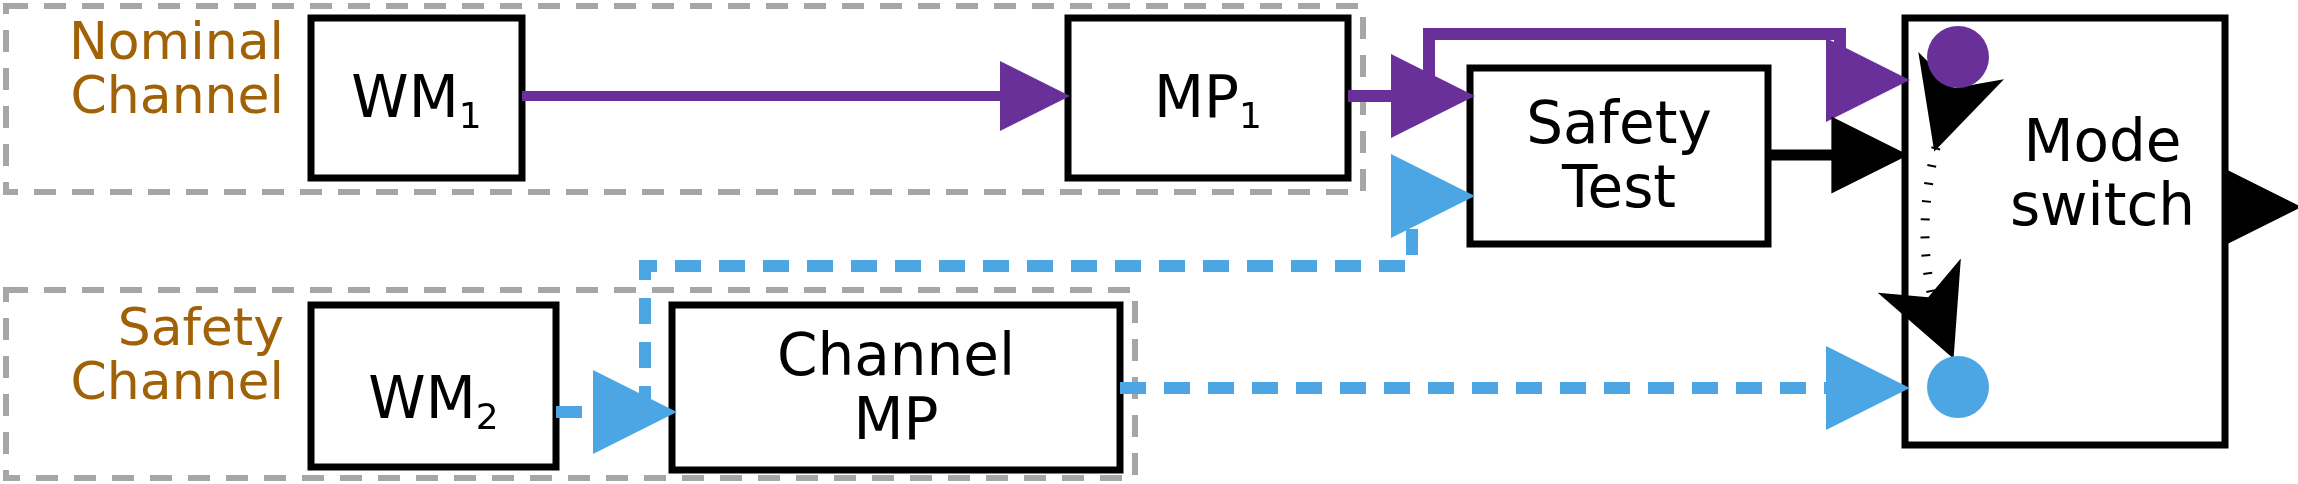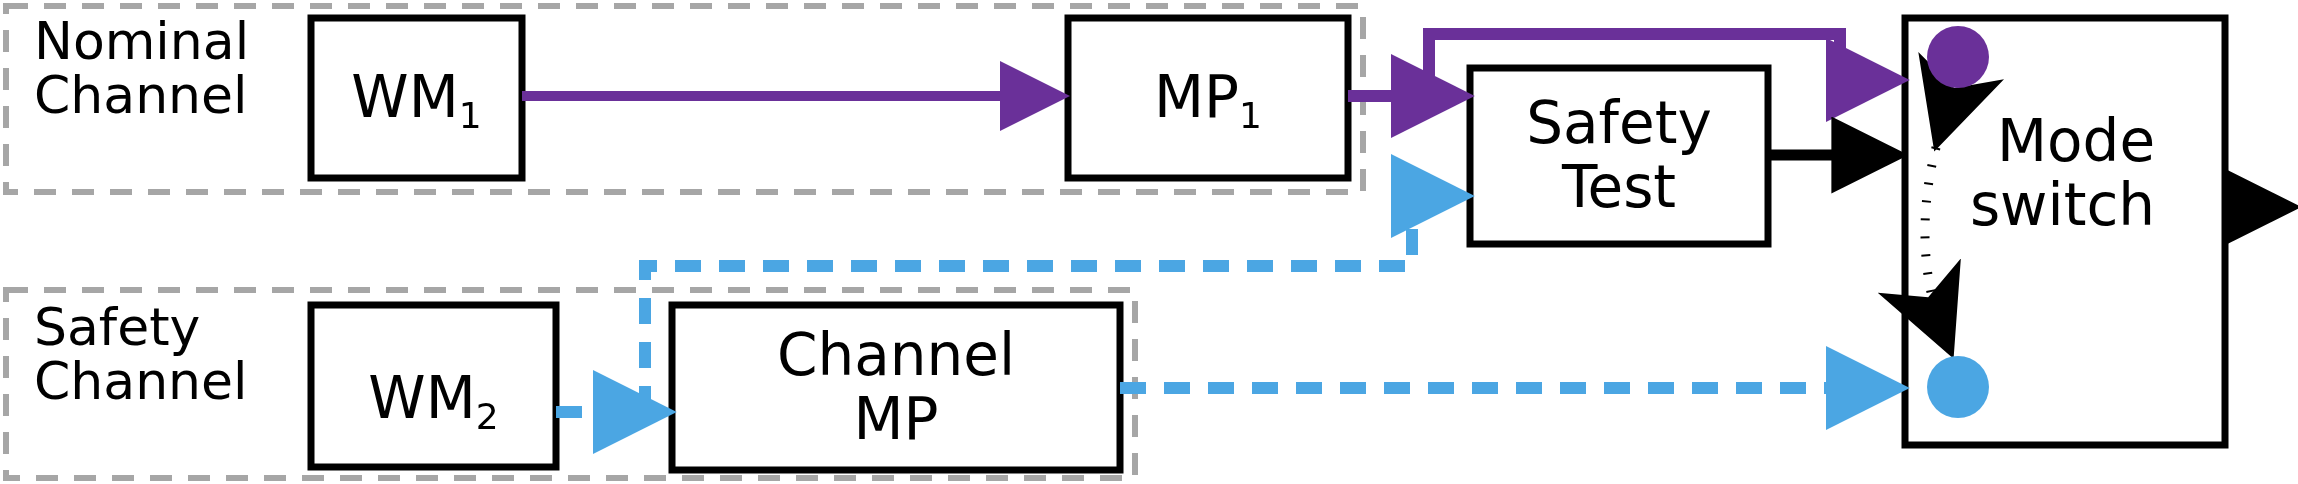--- a/index.html
+++ b/index.html
@@ -9,23 +9,23 @@
     background:#ffffff;
     font-family:"DejaVu Sans","Liberation Sans",sans-serif;
     overflow:hidden;
   }
   #stage svg{position:absolute;left:0;top:0;width:2298px;height:484px;}
 
   .channel-label{
     position:absolute;
     font-size:52px;
     line-height:1.04;
-    color:#000000;
+    color:#a16207;
     white-space:pre-line;
-    text-align:left;
+    text-align:right;
   }
   .node-label{
     position:absolute;
     display:flex;
     align-items:center;
     justify-content:center;
     text-align:center;
     font-size:58px;
     line-height:1.10;
     color:#000000;
@@ -100,21 +100,21 @@
     <span><span>WM</span><sub>1</sub></span>
   </div>
 
   <div class="node-label" style="left:1068px; top:18px; width:280px; height:160px;text-align:right;">
     <span><span>MP</span><sub>1</sub></span>
   </div>
 
   <div class="node-label" style="left:1470px; top:68px; width:298px; height:176px;">Safety
 Test</div>
 
-  <div class="node-label" style="left:1955px; top:84px; width:215px; height:180px;text-align:right;">Mode
+  <div class="node-label" style="left:1995px; top:84px; width:215px; height:180px;">Mode
 switch</div>
 
   <div class="node-label" style="left:311px; top:318px; width:245px; height:162px;">
     <span><span>WM</span><sub>2</sub></span>
   </div>
 
   <div class="node-label" style="left:672px; top:305px; width:448px; height:165px;">Channel
 MP</div>
 
 </div>

